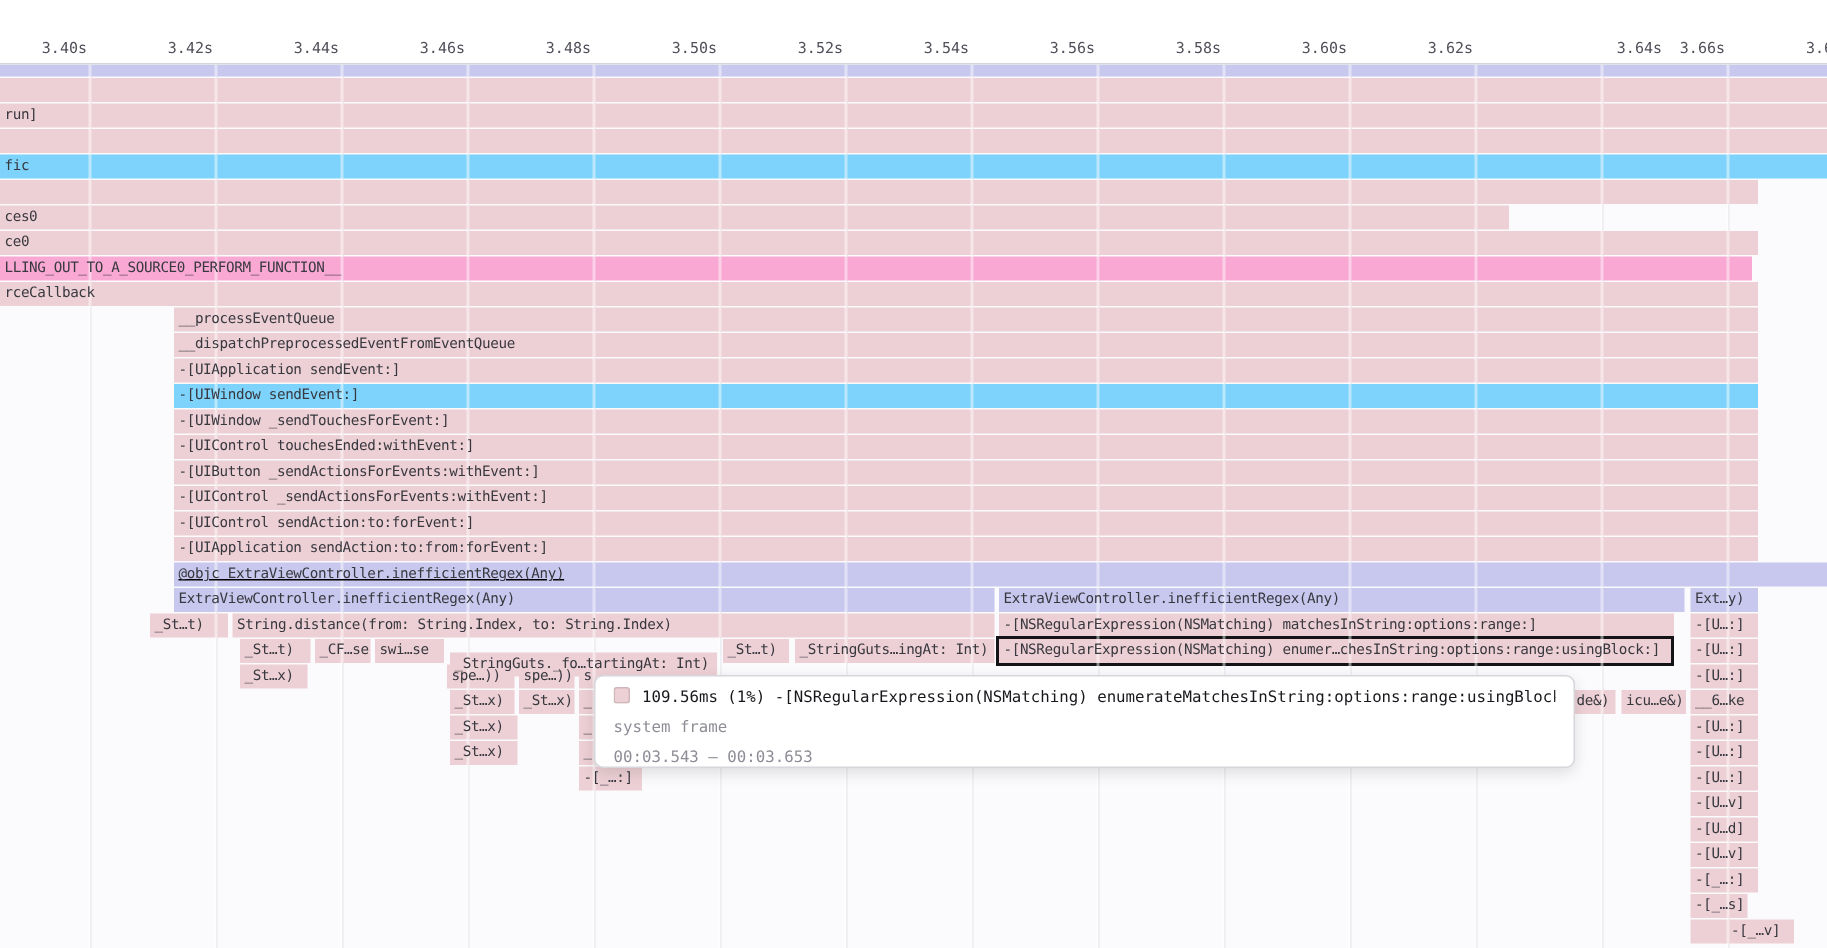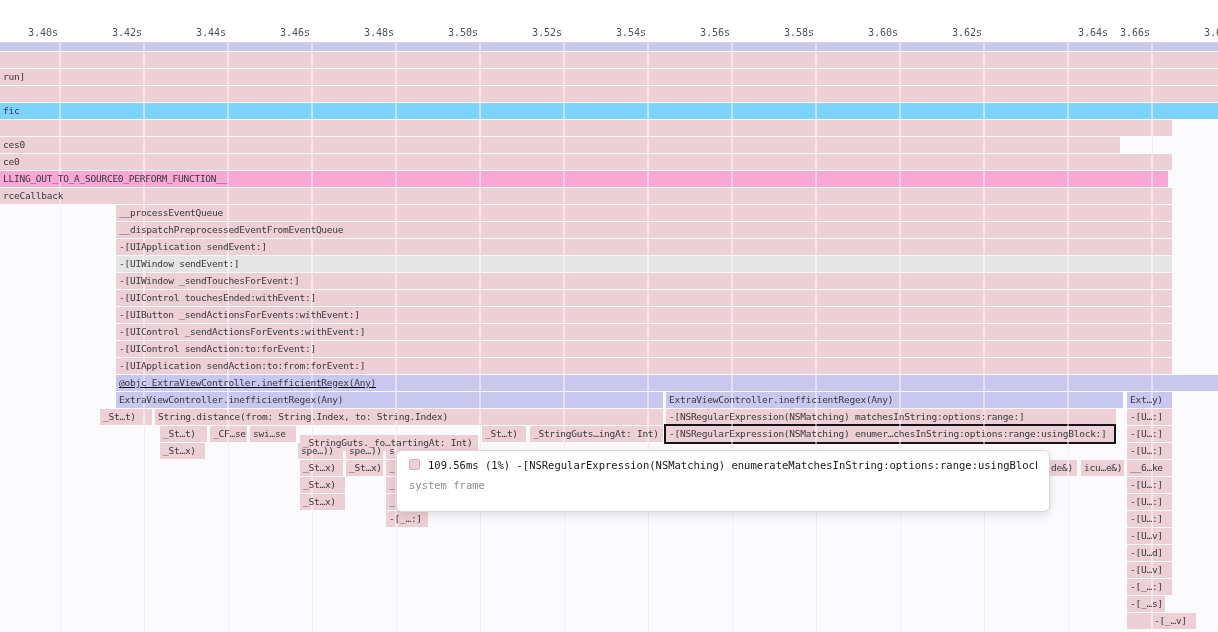--- a/index.html
+++ b/index.html
@@ -49,42 +49,42 @@
       <div class="cell" style="left: 0px; top: 43px; width: 1218px; height: 8px; background: rgb(200, 199, 238);"></div>
       <div class="cell" style="left: 0px; top: 52px; width: 1218px; height: 16px; background: rgb(237, 208, 213);"></div>
       <div class="cell" style="left: 0px; top: 69px; width: 1218px; height: 16px; background: rgb(237, 208, 213);">
         <span class="lbl">run]</span>
       </div>
       <div class="cell" style="left: 0px; top: 86px; width: 1218px; height: 16px; background: rgb(237, 208, 213);"></div>
       <div class="cell" style="left: 0px; top: 103px; width: 1218px; height: 16px; background: #7dd3fc;">
         <span class="lbl">fic</span>
       </div>
       <div class="cell" style="left: 0px; top: 120px; width: 1172px; height: 16px; background: rgb(237, 208, 213);"></div>
-      <div class="cell" style="left: 0px; top: 137px; width: 1120px; height: 16px; background: rgb(237, 208, 213);">
+      <div class="cell" style="left: 0px; top: 137px; width: 1006px; height: 16px; background: rgb(237, 208, 213);">
         <span class="lbl">ces0</span>
       </div>
       <div class="cell" style="left: 0px; top: 154px; width: 1172px; height: 16px; background: rgb(237, 208, 213);">
         <span class="lbl">ce0</span>
       </div>
       <div class="cell" style="left: 0px; top: 171px; width: 1168px; height: 16px; background: #f9a8d4;">
         <span class="lbl">LLING_OUT_TO_A_SOURCE0_PERFORM_FUNCTION__</span>
       </div>
       <div class="cell" style="left: 0px; top: 188px; width: 1172px; height: 16px; background: rgb(237, 208, 213);">
         <span class="lbl">rceCallback</span>
       </div>
       <div class="cell" style="left: 116px; top: 205px; width: 1056px; height: 16px; background: rgb(237, 208, 213);">
         <span class="lbl">__processEventQueue</span>
       </div>
       <div class="cell" style="left: 116px; top: 222px; width: 1056px; height: 16px; background: rgb(237, 208, 213);">
         <span class="lbl">__dispatchPreprocessedEventFromEventQueue</span>
       </div>
       <div class="cell" style="left: 116px; top: 239px; width: 1056px; height: 16px; background: rgb(237, 208, 213);">
         <span class="lbl">-[UIApplication sendEvent:]</span>
       </div>
-      <div class="cell" style="left: 116px; top: 256px; width: 1056px; height: 16px; background: #e5e5e5;">
+      <div class="cell" style="left: 116px; top: 256px; width: 1056px; height: 16px; background: #7dd3fc;">
         <span class="lbl">-[UIWindow sendEvent:]</span>
       </div>
       <div class="cell" style="left: 116px; top: 273px; width: 1056px; height: 16px; background: rgb(237, 208, 213);">
         <span class="lbl">-[UIWindow _sendTouchesForEvent:]</span>
       </div>
       <div class="cell" style="left: 116px; top: 290px; width: 1056px; height: 16px; background: rgb(237, 208, 213);">
         <span class="lbl">-[UIControl touchesEnded:withEvent:]</span>
       </div>
       <div class="cell" style="left: 116px; top: 307px; width: 1056px; height: 16px; background: rgb(237, 208, 213);">
         <span class="lbl">-[UIButton _sendActionsForEvents:withEvent:]</span>
@@ -254,14 +254,15 @@
       <div class="tick-label" style="left: 1052px; text-align: right;">3.64s</div>
       <div class="tick-label" style="left: 1094px;">3.66s</div>
       <div class="tick-label partial" style="left: 1204px; width: 14px;">3.6</div>
     </div>
 
   <div class="tooltip">
     <div class="tt-line1">
       <span class="swatch"></span><span>109.56ms (1%) -[NSRegularExpression(NSMatching) enumerateMatchesInString:options:range:usingBlock:]</span>
     </div>
     <div class="tt-sub">system frame</div>
+    <div class="tt-range">00:03.543 — 00:03.653</div>
   </div>
 </div>
 
 </body></html>

